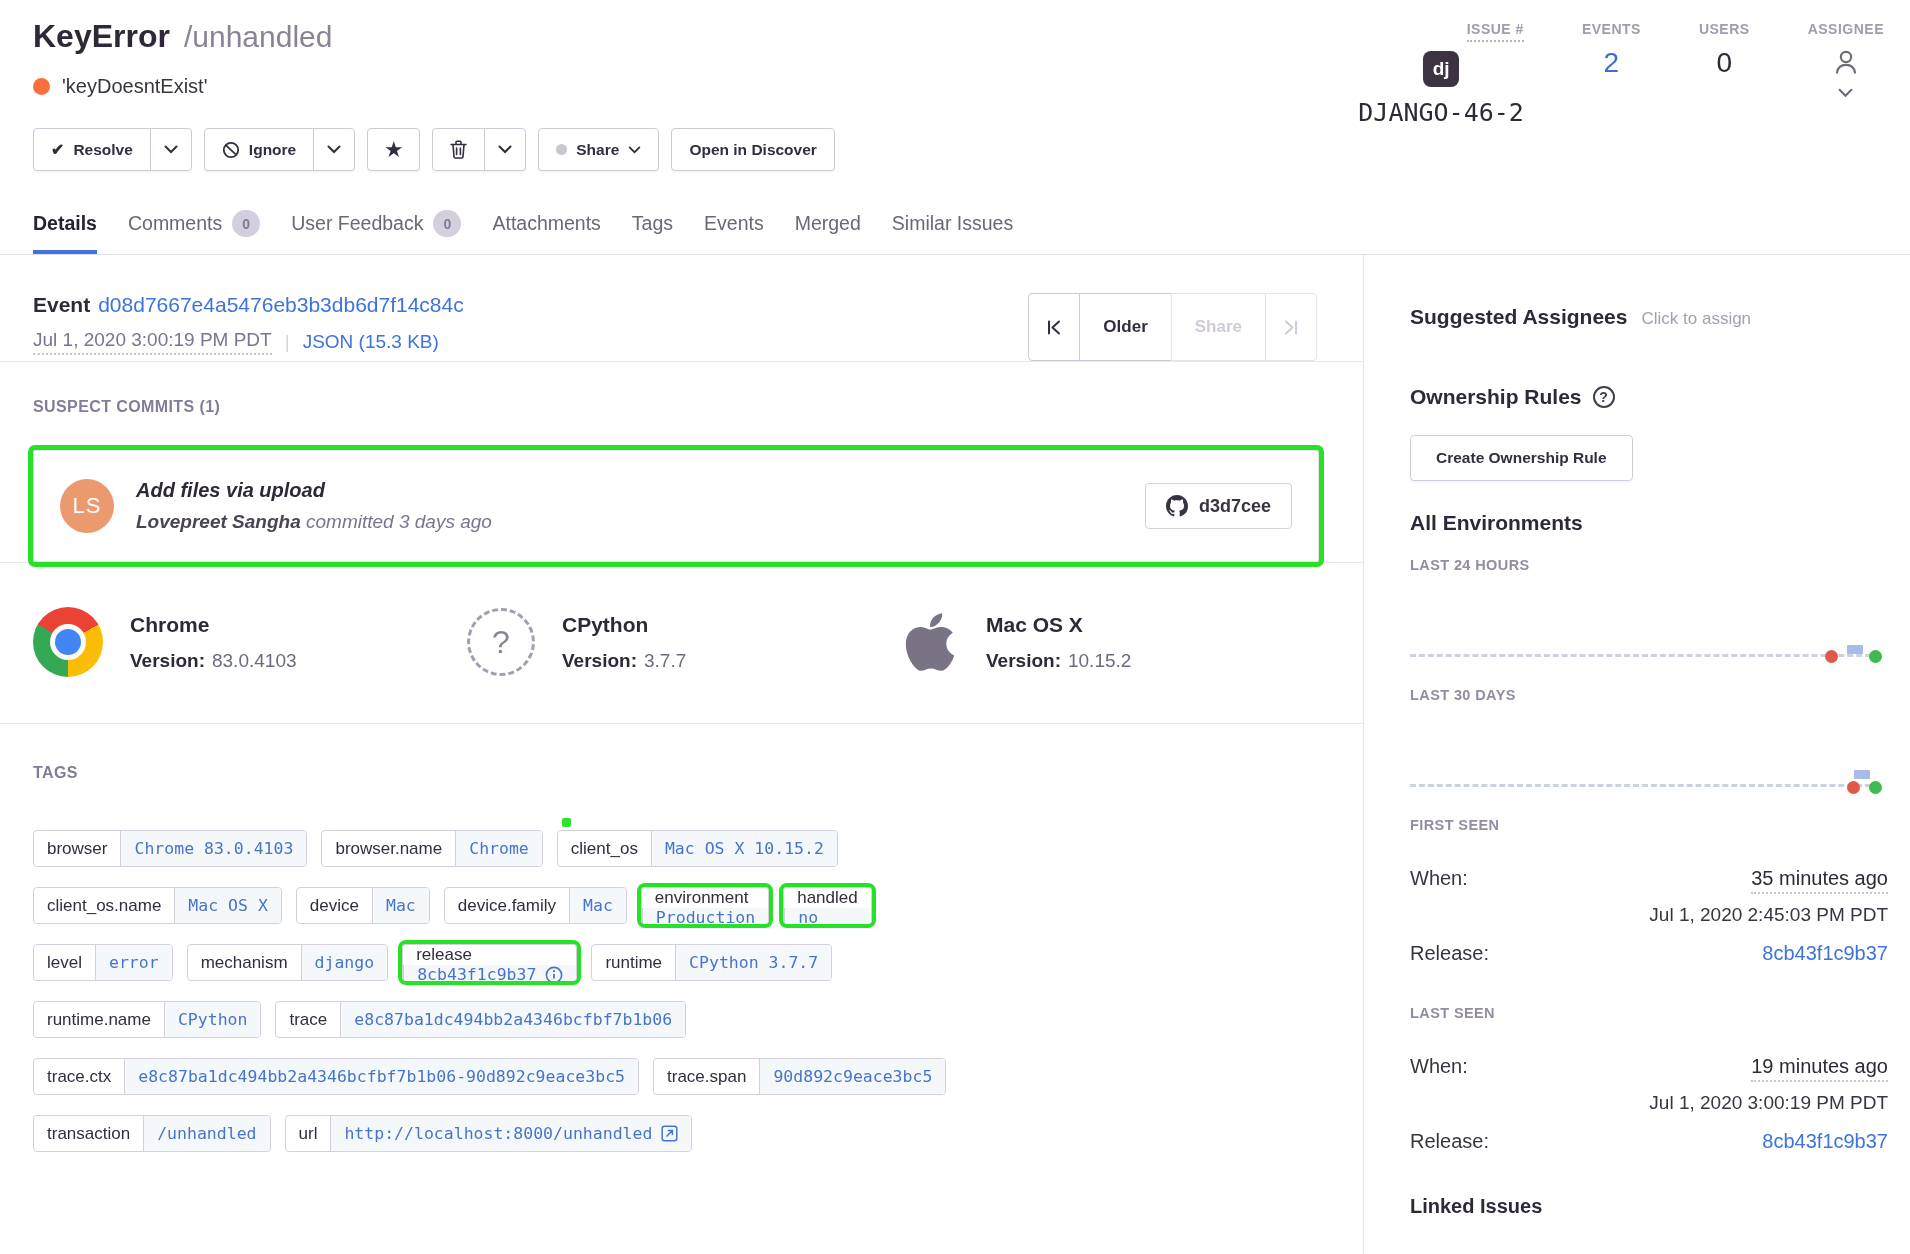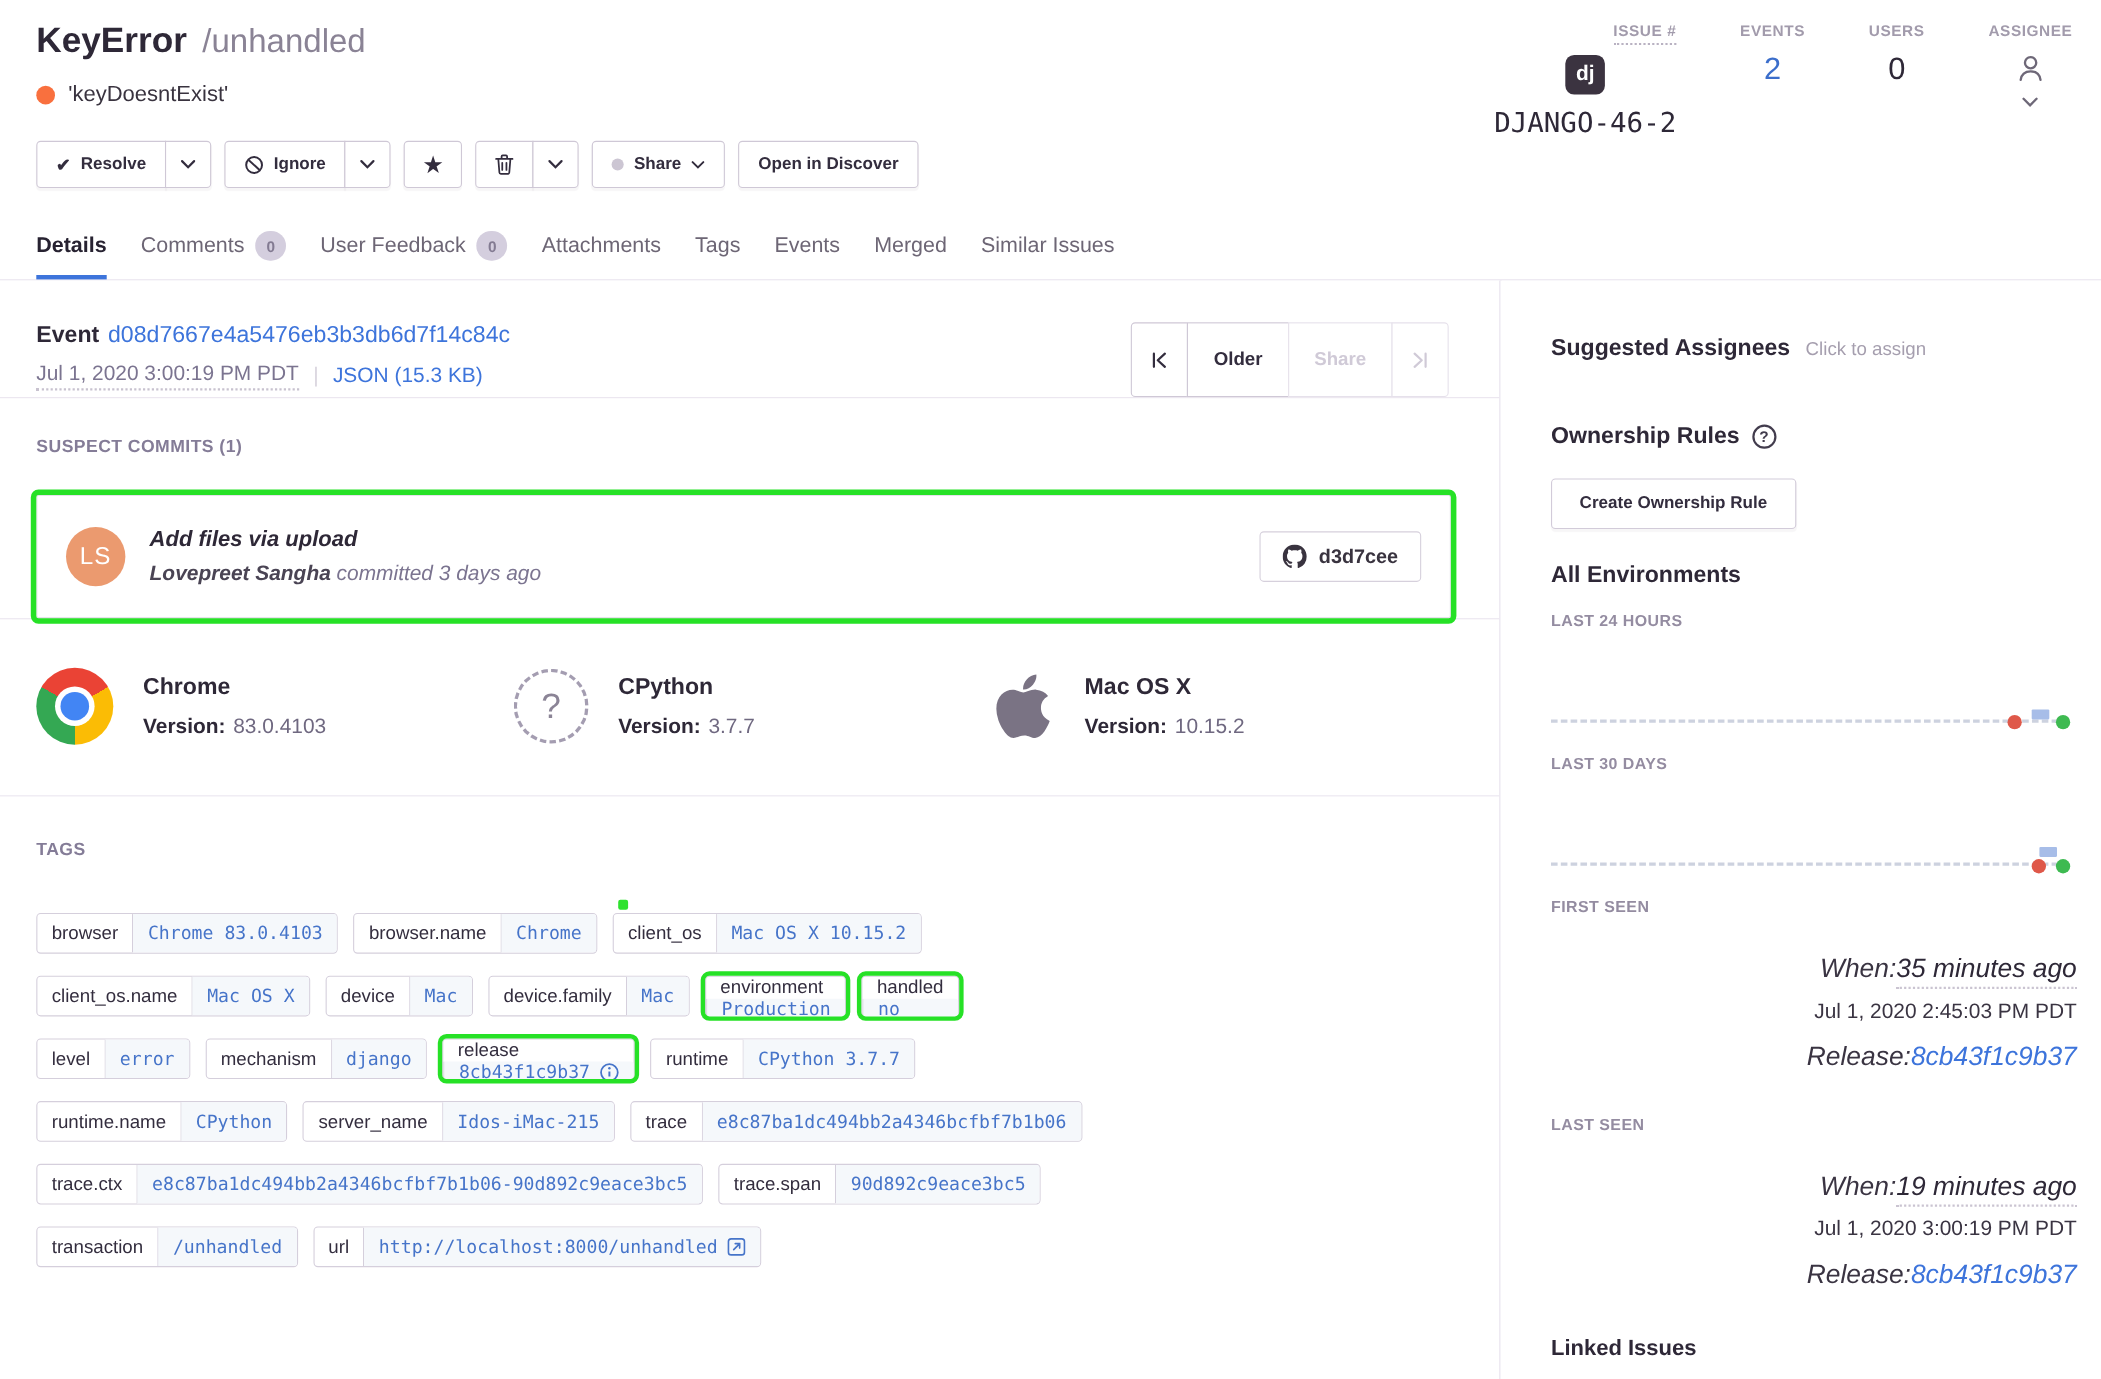--- a/index.html
+++ b/index.html
@@ -113,21 +113,21 @@
                      font-size:15.5px; font-weight:bold; color:#332d3e; cursor:pointer; box-shadow:0 2px 1px rgba(45,35,60,0.04); }
   .env-title { margin-top:30px; }
   .range-label { margin-top:22px; font-size:14.5px; font-weight:bold; letter-spacing:0.4px; color:#948ca1; }
   .spark { position:relative; height:44px; margin-top:48px; margin-right:8px; }
   .spark .spark-line { position:absolute; left:0; right:0; bottom:8px; border-top:3px dashed #cdd2df; }
   .marker { position:absolute; border-radius:50%; width:13px; height:13px; }
   .marker.first { background:#df5849; }
   .marker.last { background:#3eba51; }
   .spark-bar { position:absolute; background:#a7bde8; border-radius:1px; }
 
-  .seen-row { display:flex; justify-content:flex-end; font-size:24px;font-style:italic; }
+  .seen-row { display:flex; justify-content:space-between; font-size:20px; }
   .seen-row .lbl { color:#3a3442; }
   .seen-rel { color:#2e2837; border-bottom:2px dotted #cac4d1; padding-bottom:2px; cursor:default; }
   .seen-date { margin-top:10px; text-align:right; font-size:19px; color:#3a3442; }
   .release-link { color:#3d74db; cursor:pointer; }
   .mt34 { margin-top:34px; } .mt16 { margin-top:16px; } .mt40 { margin-top:40px; }
   .linked-title { margin-top:42px; font-size:20px; font-weight:bold; color:#2e2837; }
 </style>
 </head>
 <body>
 
@@ -426,26 +426,20 @@
         </div>
       </div>
       <div class="tag-row">
         <div class="tag-pill">
           <span class="tag-key">runtime.name</span>
           <span class="tag-val">
             <span>CPython</span>
           </span>
         </div>
         <div class="tag-pill">
-          <span class="tag-key">server_name</span>
-          <span class="tag-val">
-            <span>Idos-iMac-215</span>
-          </span>
-        </div>
-        <div class="tag-pill">
           <span class="tag-key">trace</span>
           <span class="tag-val">
             <span>e8c87ba1dc494bb2a4346bcfbf7b1b06</span>
           </span>
         </div>
       </div>
       <div class="tag-row">
         <div class="tag-pill">
           <span class="tag-key">trace.ctx</span>
           <span class="tag-val">

